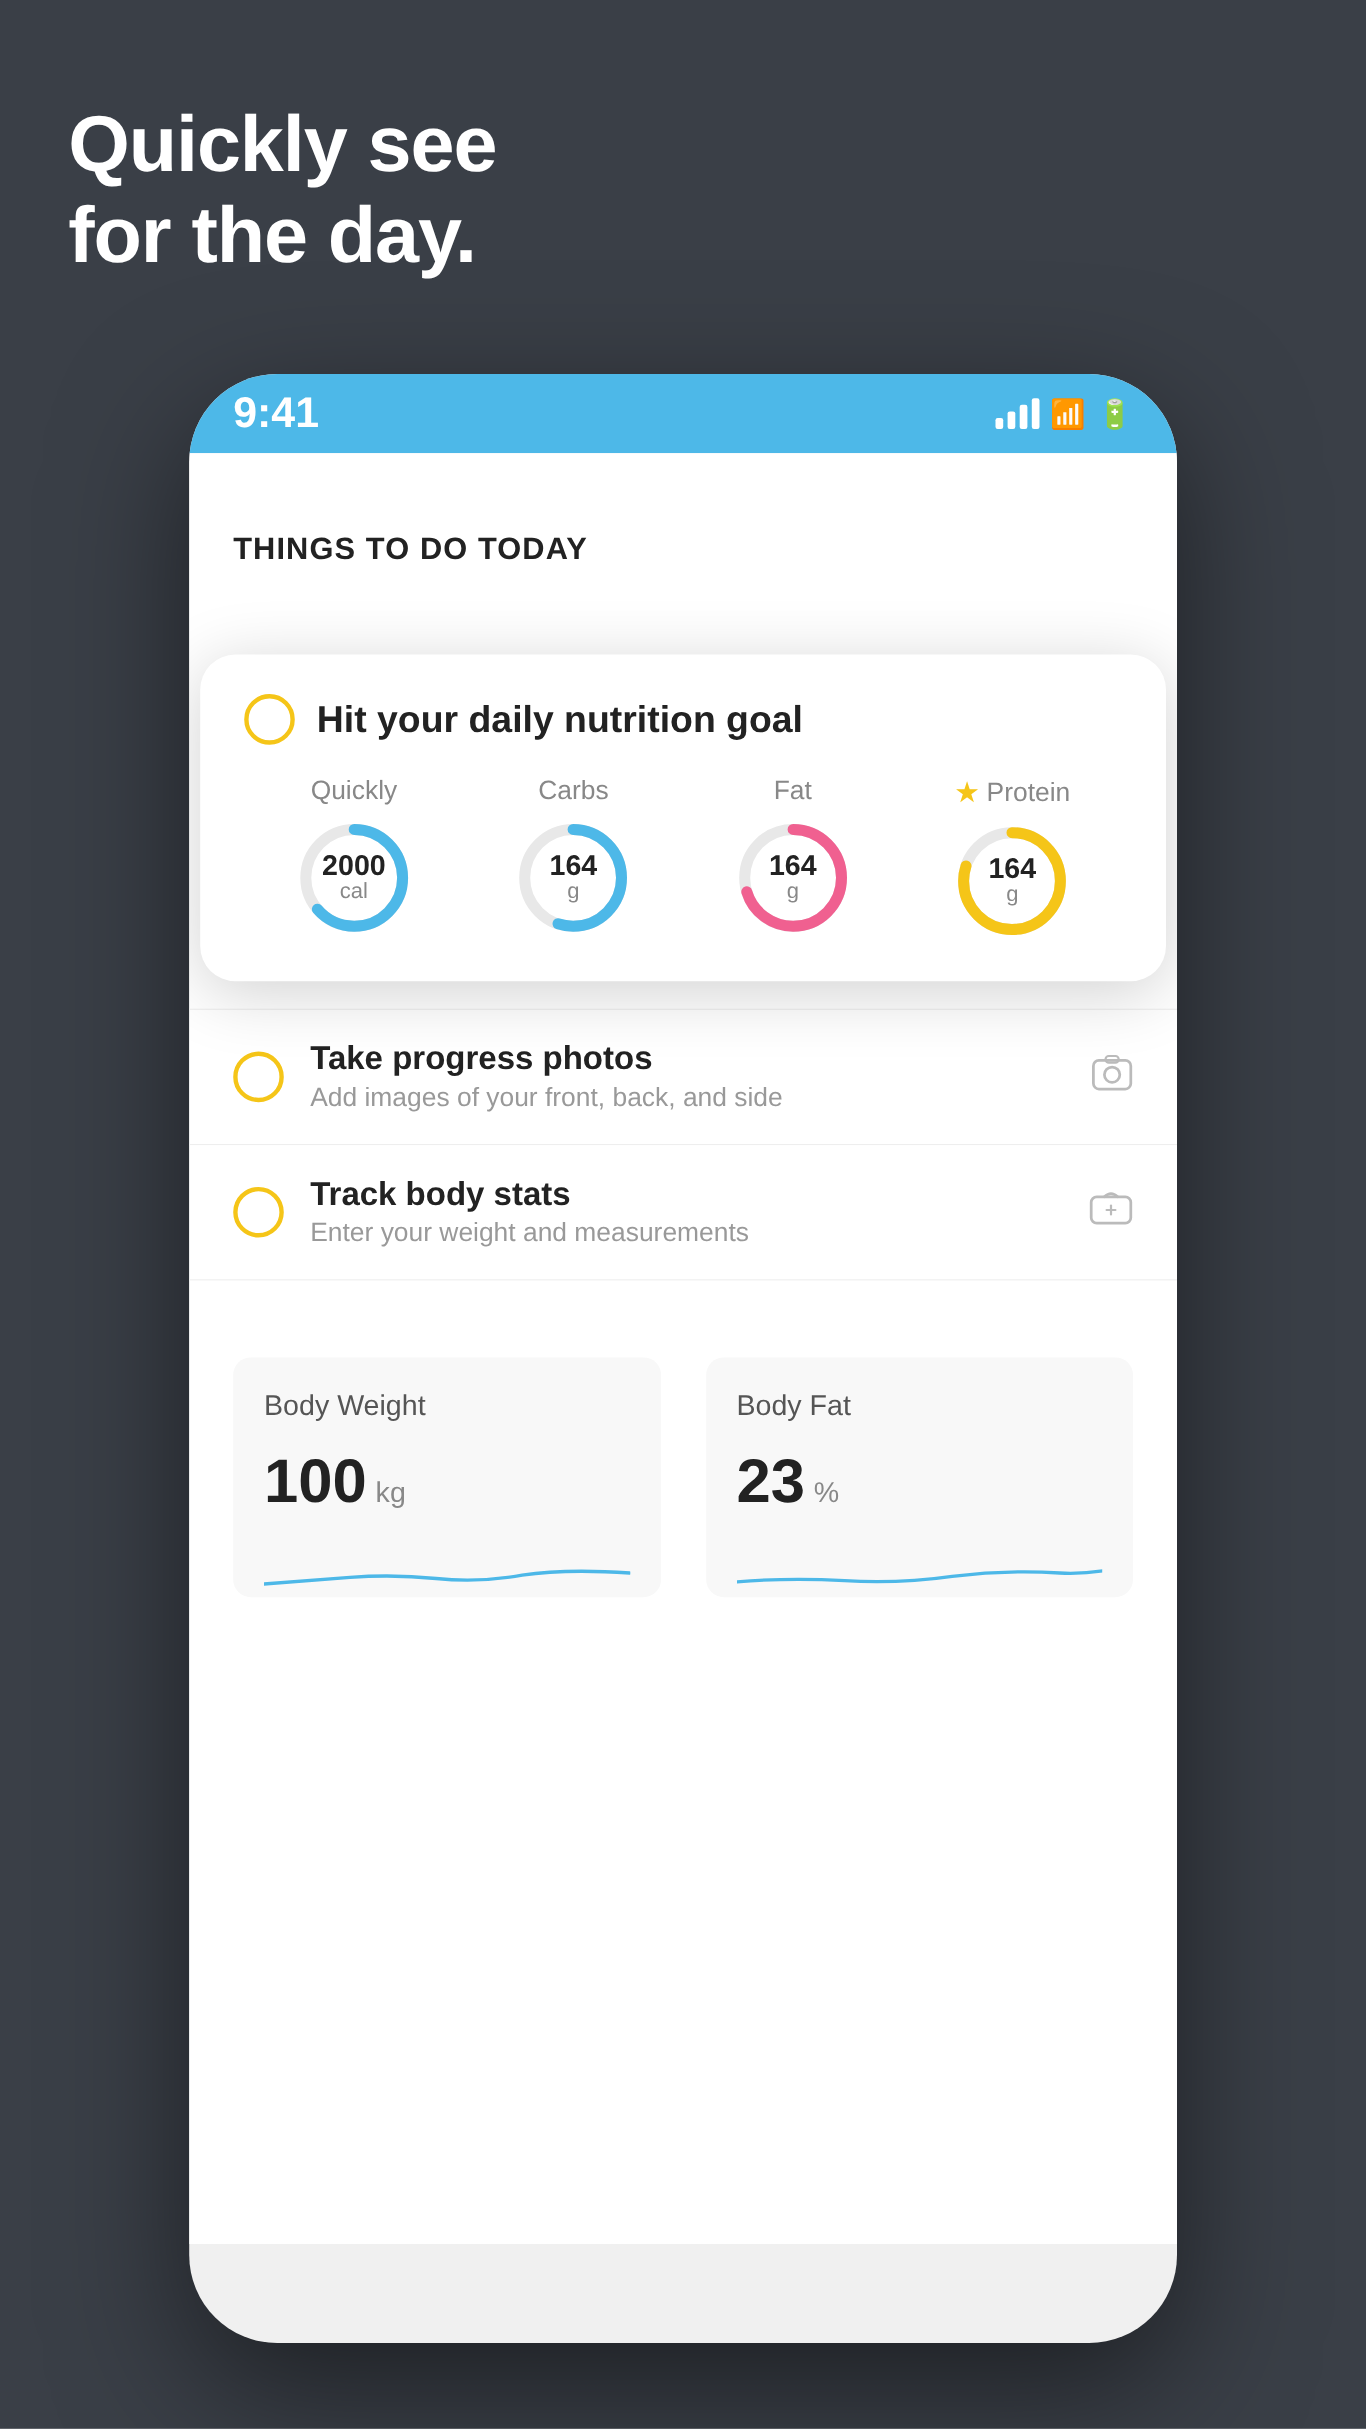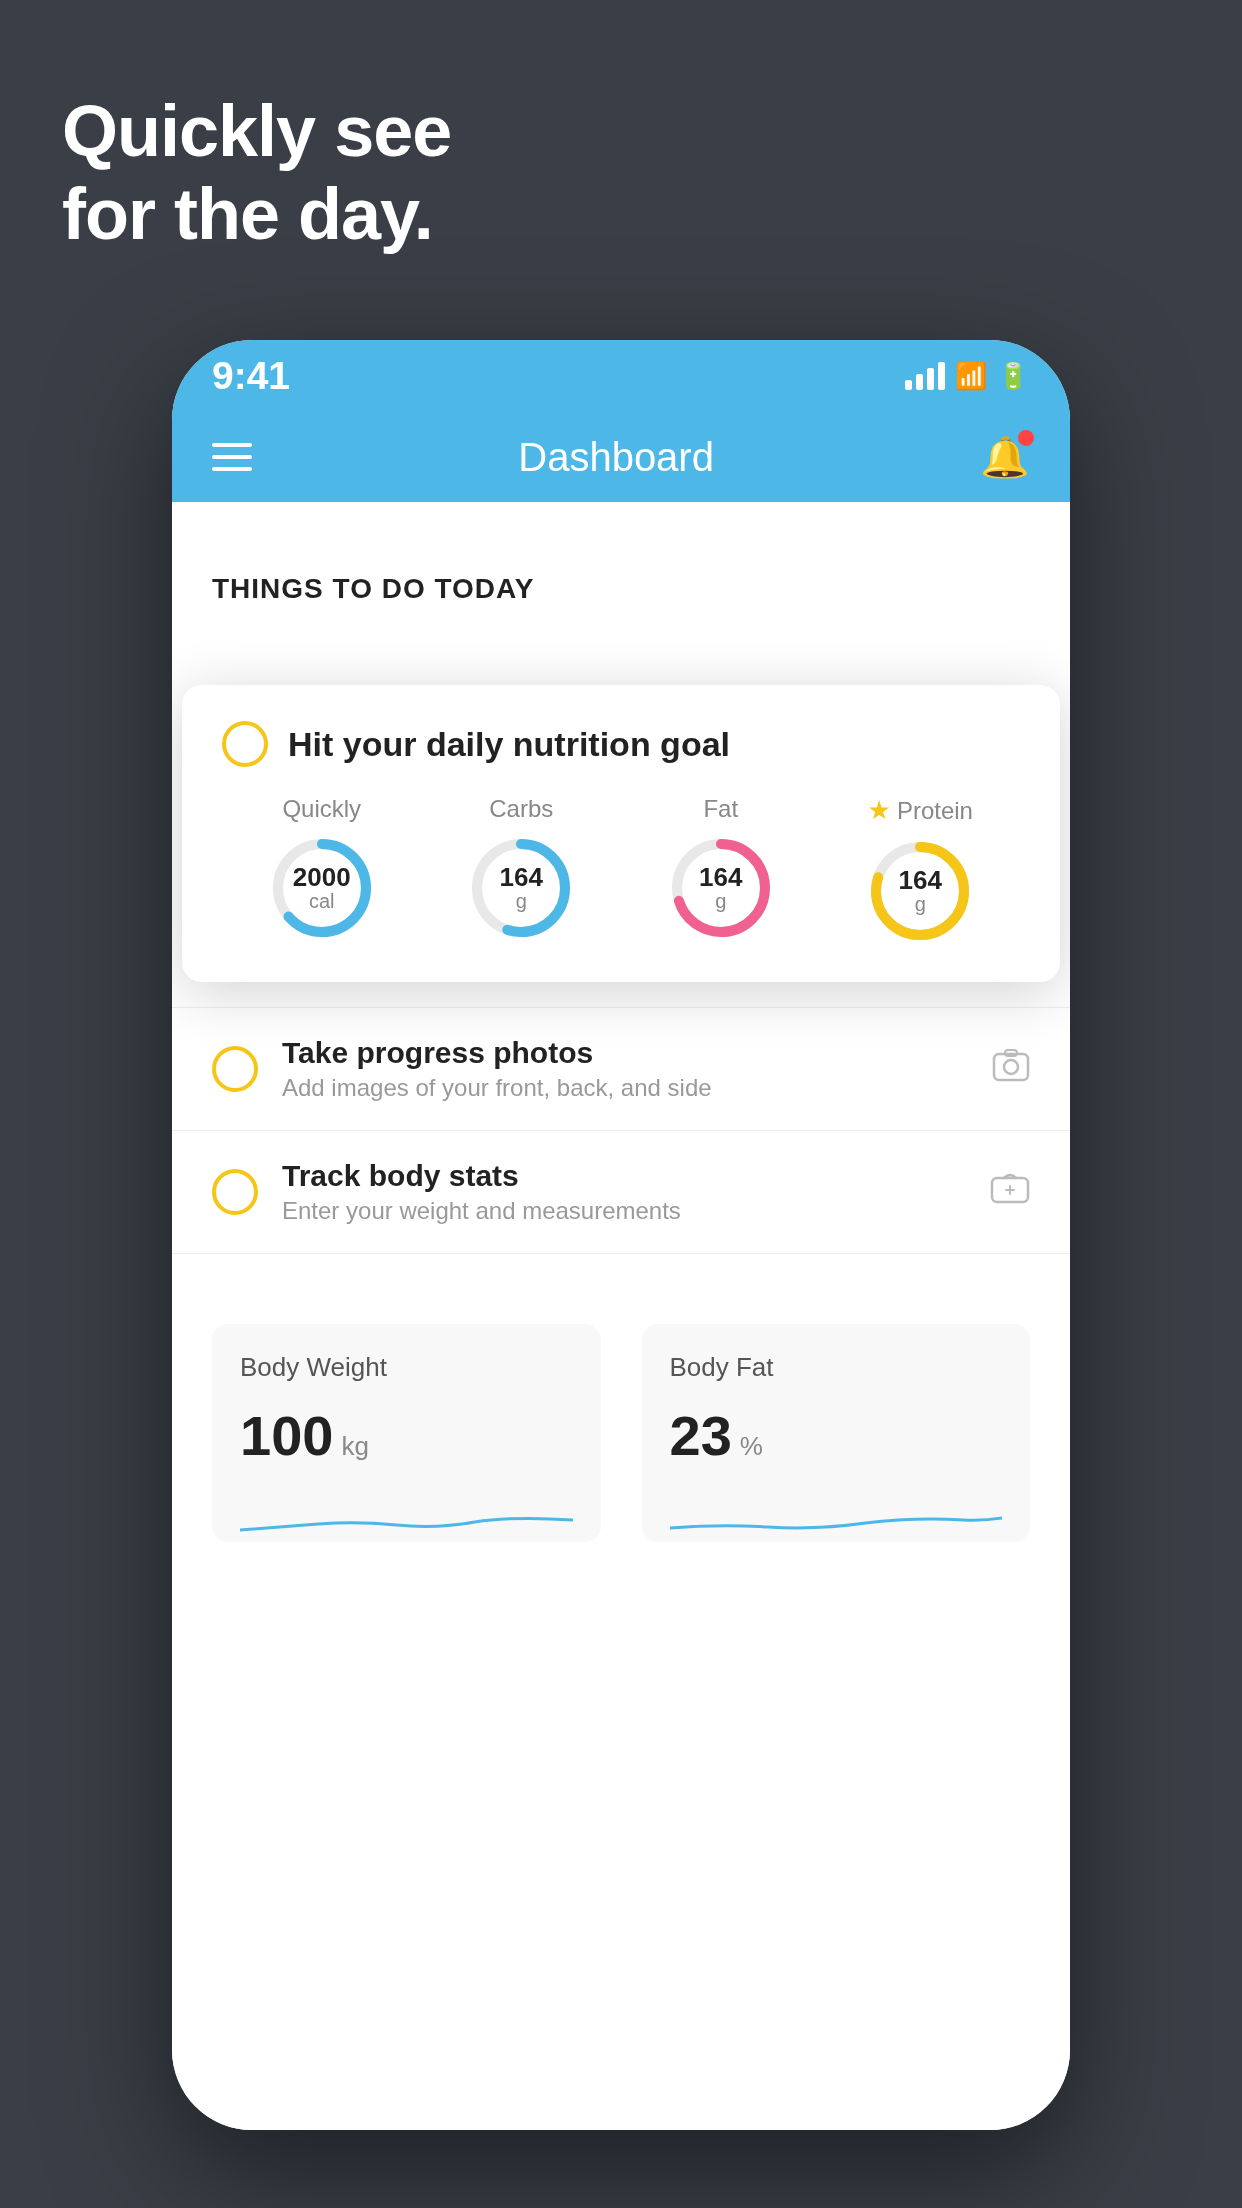--- a/index.html
+++ b/index.html
@@ -131,21 +131,21 @@
       margin-top: 37px;
     }
 
     
     .nutrition-card {
       position: absolute;
       top: 60px;
       left: -20px;
       right: -20px;
       background: white;
-      border-radius: 20px;
+      border-radius: 32px;
       padding: 36px 40px;
       box-shadow: 0 10px 60px rgba(0,0,0,0.18);
       z-index: 10;
     }
 
     .nutrition-card-title-row {
       display: flex;
       align-items: center;
       gap: 20px;
       margin-bottom: 28px;
@@ -325,32 +325,20 @@
         <div class="signal-bar" style="height:10px"></div>
         <div class="signal-bar" style="height:16px"></div>
         <div class="signal-bar" style="height:22px"></div>
         <div class="signal-bar" style="height:28px"></div>
       </div>
       <span class="wifi-icon">📶</span>
       <span style="color:white;font-size:26px;">🔋</span>
     </div>
   </div>
 
-  <div class="nav-bar">
-    <div class="hamburger-icon">
-      <div class="hamburger-line"></div>
-      <div class="hamburger-line"></div>
-      <div class="hamburger-line"></div>
-    </div>
-    <span class="nav-title">Dashboard</span>
-    <div class="bell-wrapper">
-      <span class="bell-icon">🔔</span>
-      <div class="bell-dot"></div>
-    </div>
-  </div>
 
   <div class="app-content">
 
     <div class="section-header">THINGS TO DO TODAY</div>
 
     <div style="position:relative; margin: 0 30px;">
       <div class="nutrition-card">
         <div class="nutrition-card-title-row">
           <div class="circle-radio"></div>
           <span class="nutrition-card-title">Hit your daily nutrition goal</span>

